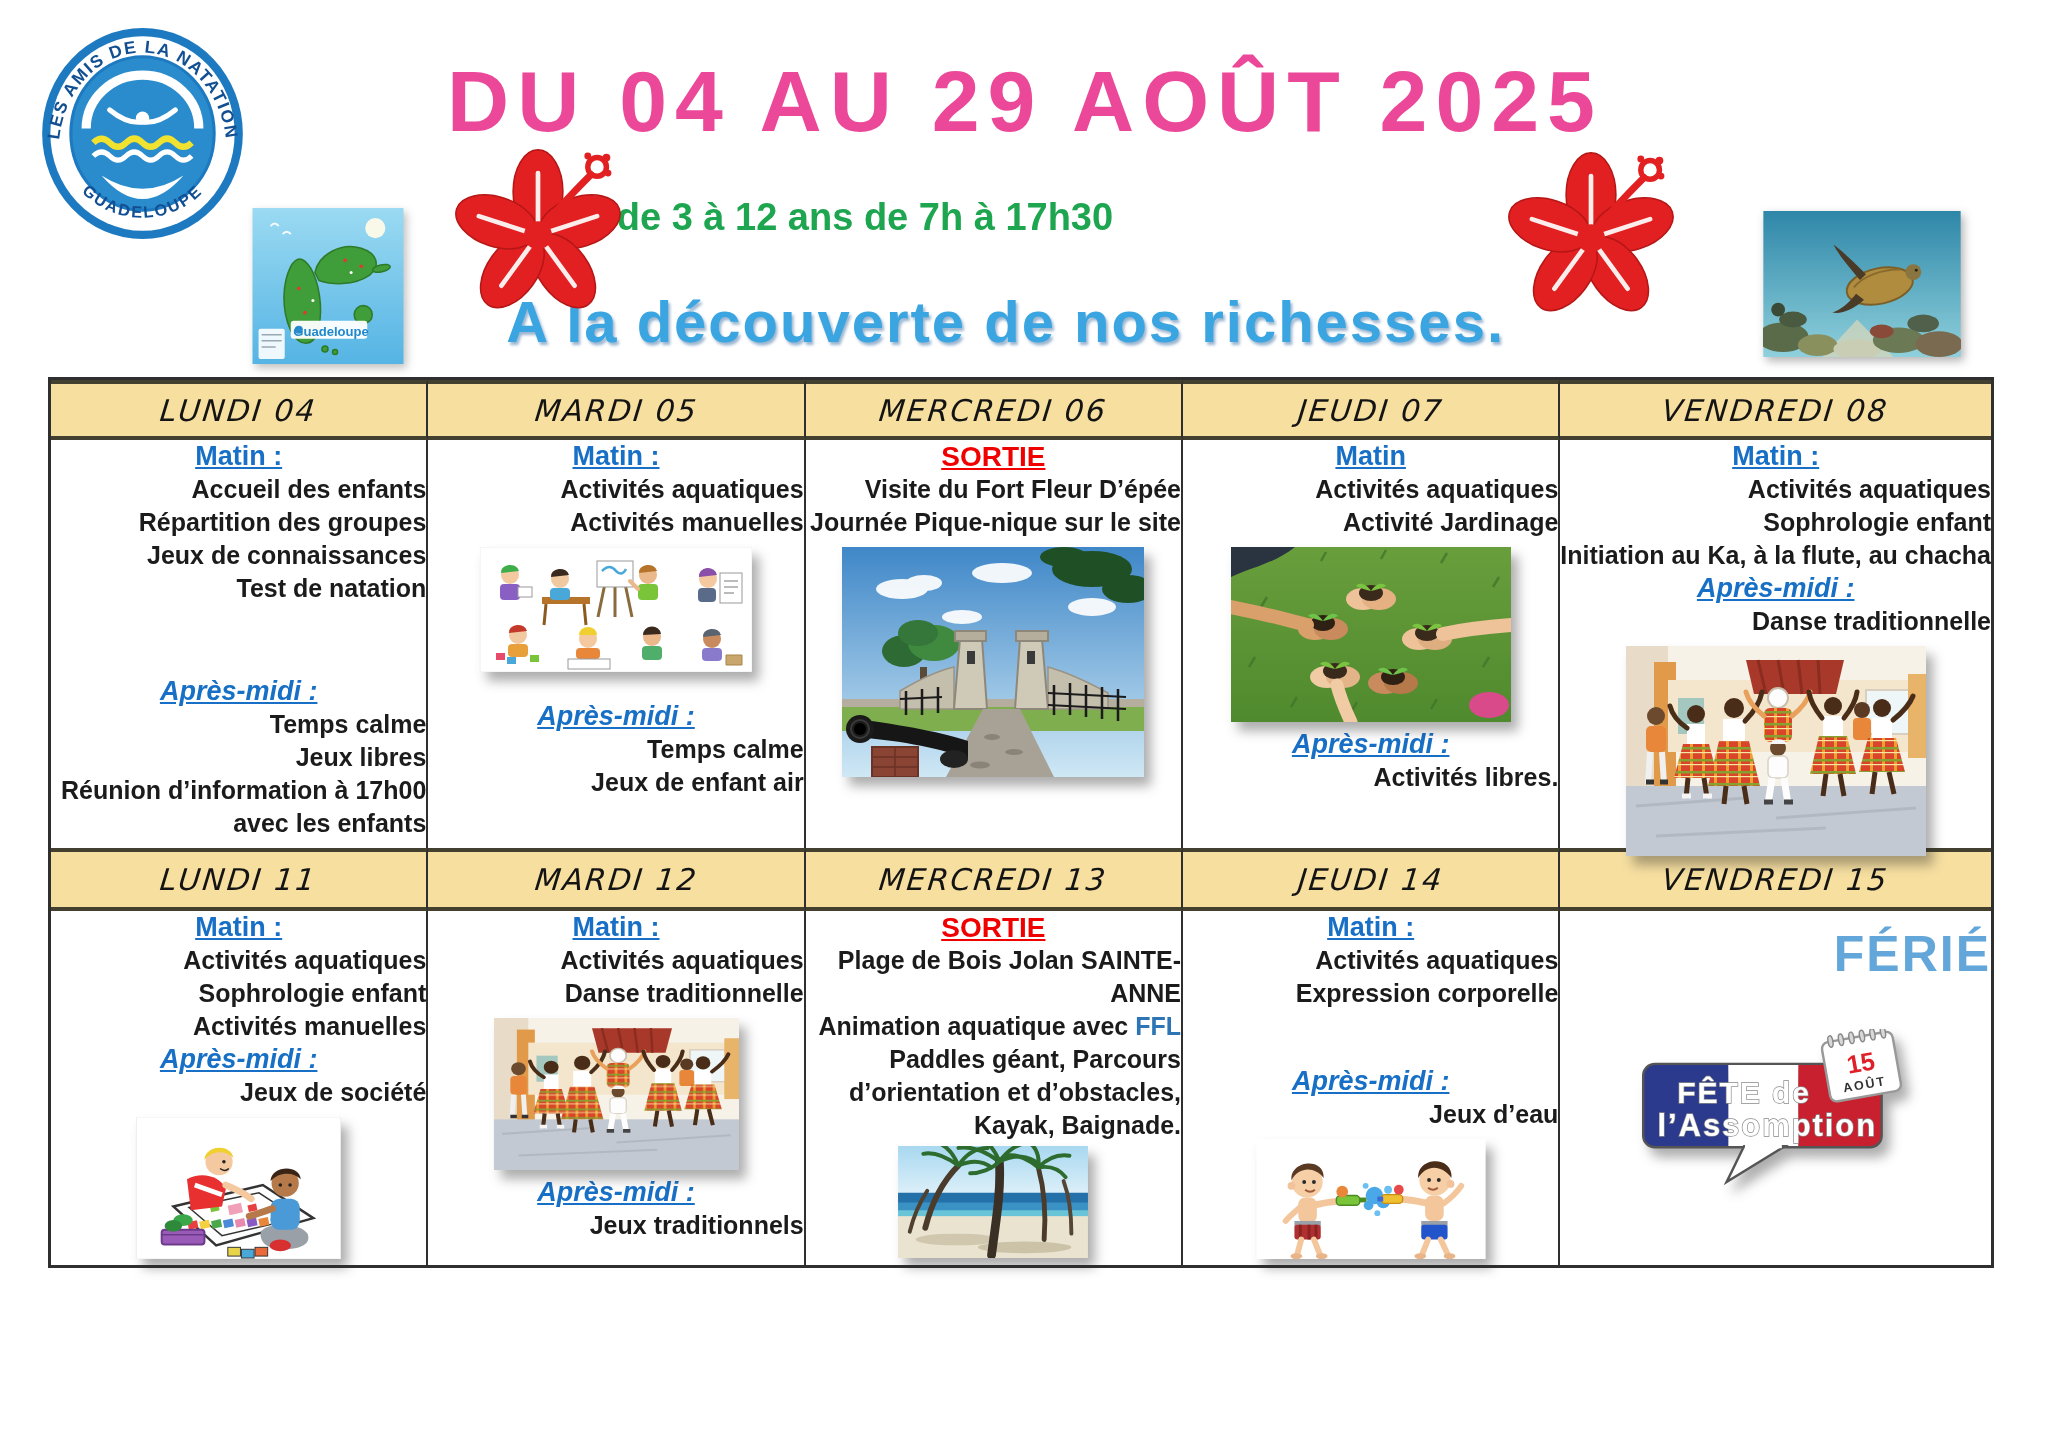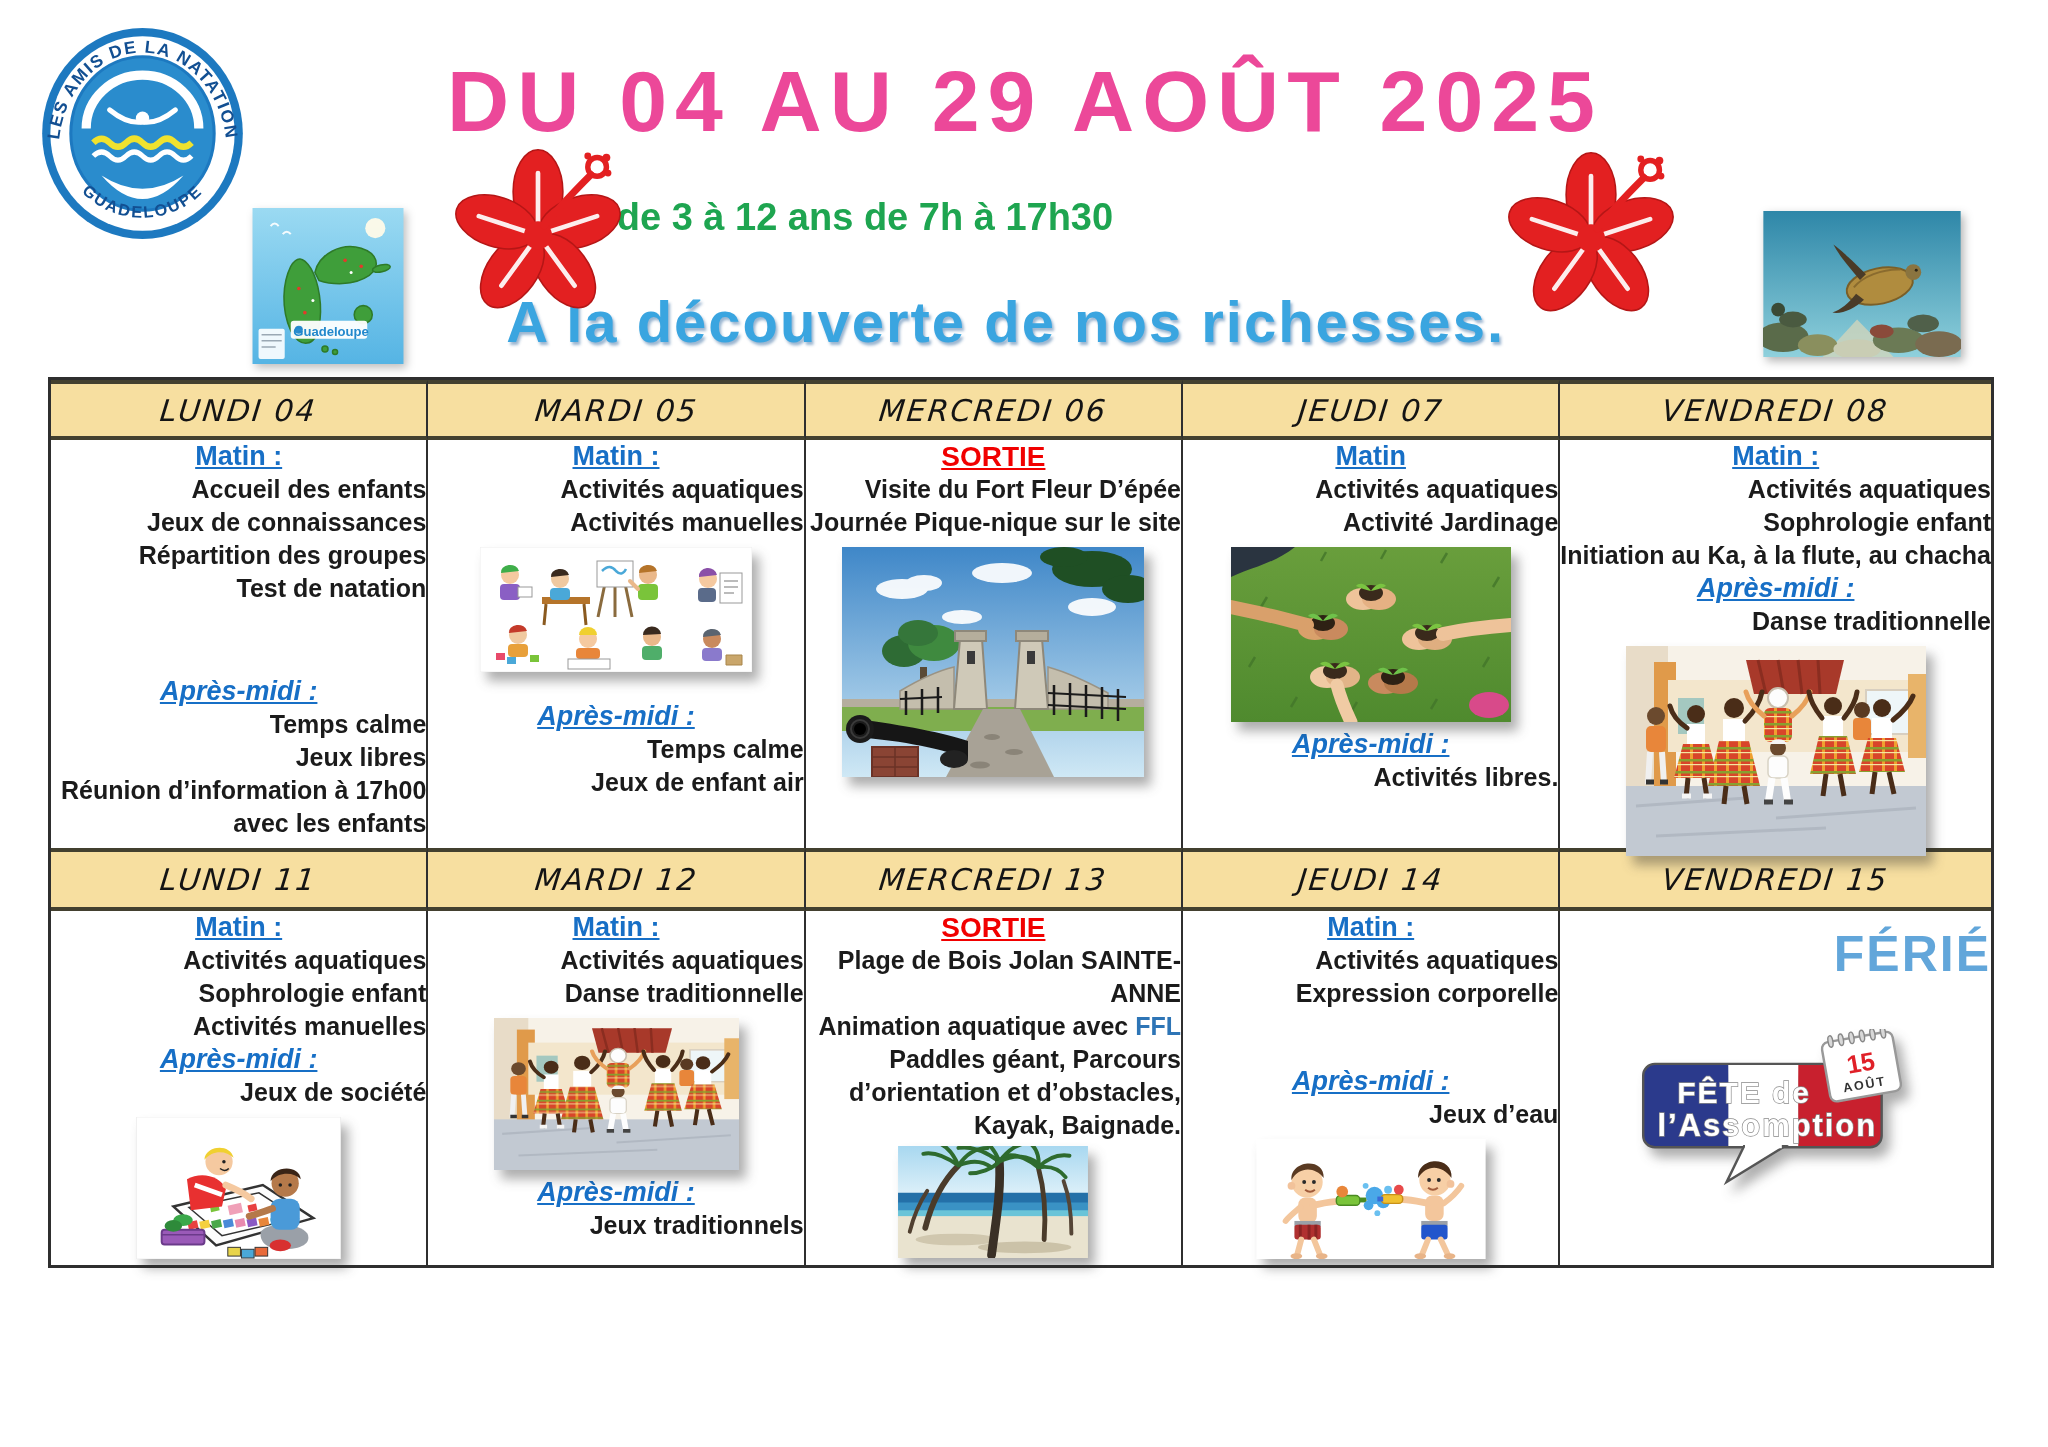--- a/index.html
+++ b/index.html
@@ -268,22 +268,22 @@
     <div class="hdr">
         <span>JEUDI 07</span>
       </div>
     <div class="hdr h5">
         <span>VENDREDI 08</span>
       </div>
 
     <div class="cell">
       <div class="h">Matin :</div>
       <div class="ln">Accueil des enfants</div>
+      <div class="ln">Répartition des groupes</div>
       <div class="ln">Jeux de connaissances</div>
-      <div class="ln">Répartition des groupes</div>
       <div class="ln">Test de natation</div>
       <div class="h ap gap70">Après-midi :</div>
       <div class="ln">Temps calme</div>
       <div class="ln">Jeux libres</div>
       <div class="ln">Réunion d’information à 17h00</div>
       <div class="ln">avec les enfants</div>
     </div>
 
     <div class="cell">
       <div class="h">Matin :</div>

